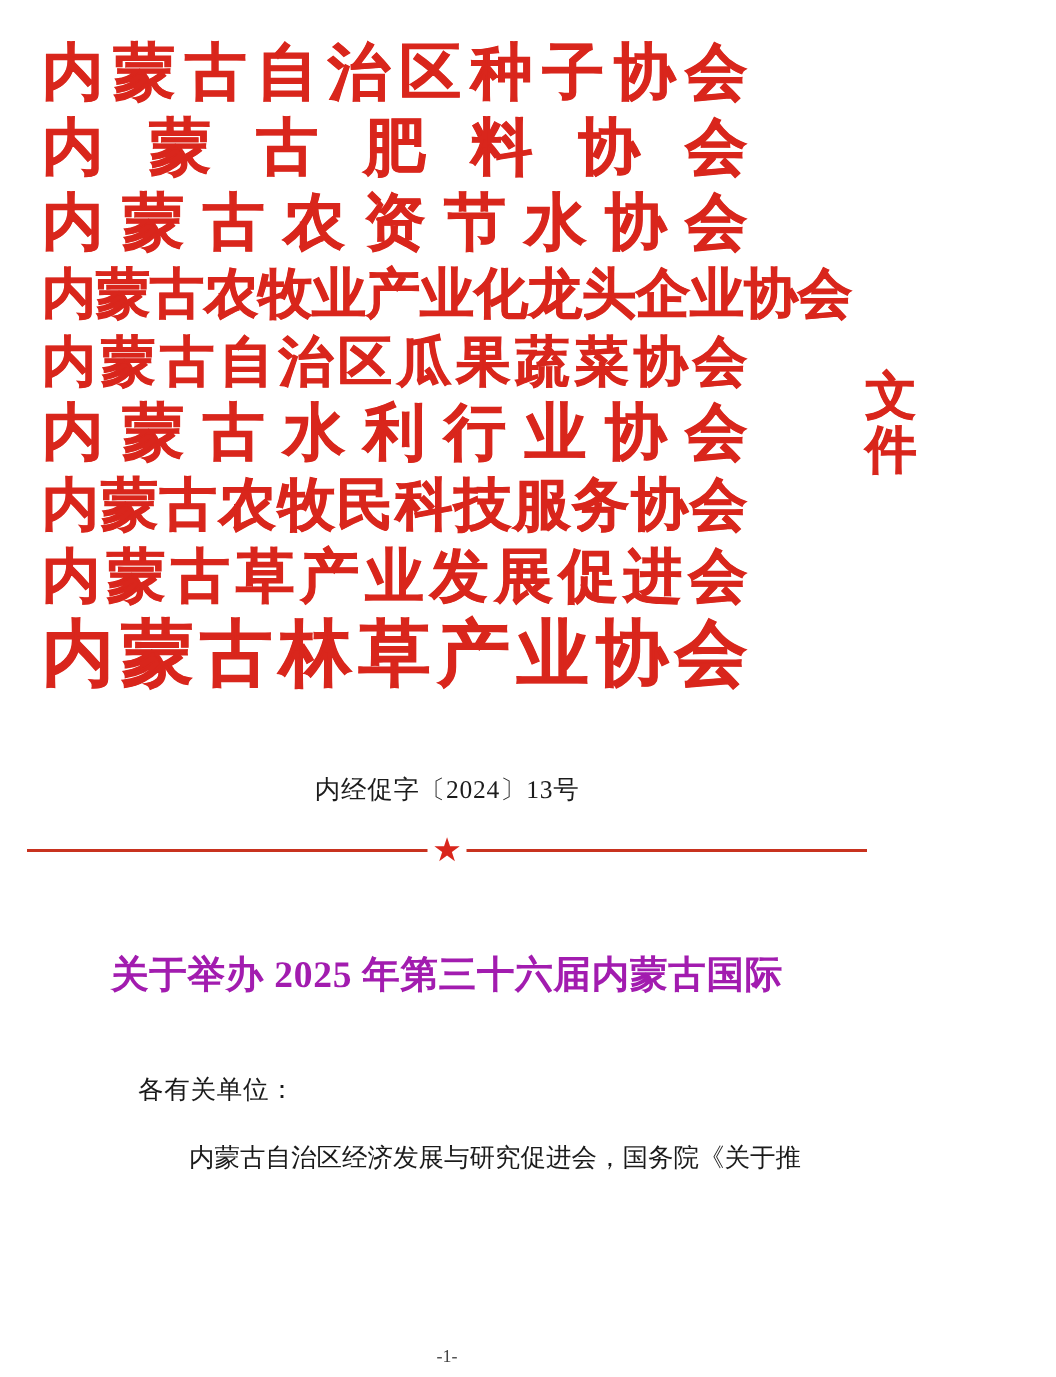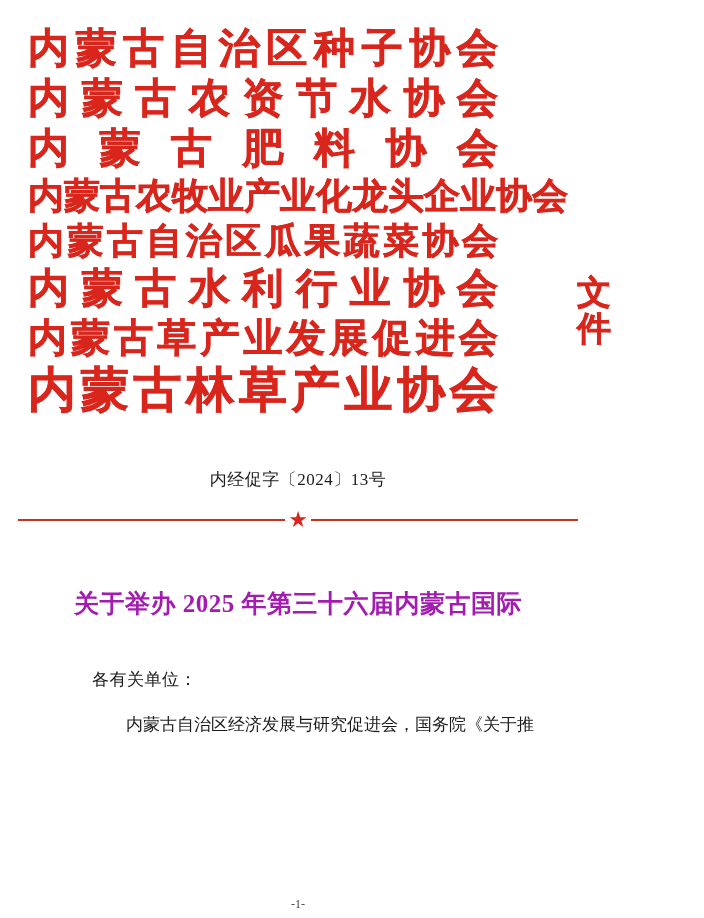--- a/index.html
+++ b/index.html
@@ -65,21 +65,20 @@
   .lh-wenjian {
     position: absolute;
     right: 6px;
     top: 247px;
     color: #d9261c;
     font-weight: bold;
     font-size: 34px;
     line-height: 1.05;
     width: 40px;
     text-align: center;
-    margin-top: 28px;
     -webkit-text-stroke: 0.6px #d9261c;
   }
 
   
   .doc-number {
     margin-top: 54px;
     text-align: center;
     font-size: 17px;
     letter-spacing: 0.5px;
     color: #1c1c1c;
@@ -154,25 +153,26 @@
   }
 </style>
 </head>
 <body>
 
 <div class="page">
 
   <div class="letterhead">
     <div class="lh-rows">
       <div class="lh-line lh-1">内蒙古自治区种子协会</div>
+      <div class="lh-line lh-2">内蒙古肥料协会</div>
       <div class="lh-line lh-3">内蒙古农资节水协会</div>
-      <div class="lh-line lh-2">内蒙古肥料协会</div>
       <div class="lh-line lh-4">内蒙古农牧业产业化龙头企业协会</div>
       <div class="lh-line lh-5">内蒙古自治区瓜果蔬菜协会</div>
       <div class="lh-line lh-6">内蒙古水利行业协会</div>
+      <div class="lh-line lh-7">内蒙古农牧民科技服务协会</div>
       <div class="lh-line lh-8">内蒙古草产业发展促进会</div>
       <div class="lh-line lh-9">内蒙古林草产业协会</div>
     </div>
     <div class="lh-wenjian">文件</div>
   </div>
 
   <div class="doc-number">内经促字〔2024〕13号</div>
 
   <div class="sep">
     <div class="sep-line"></div>

